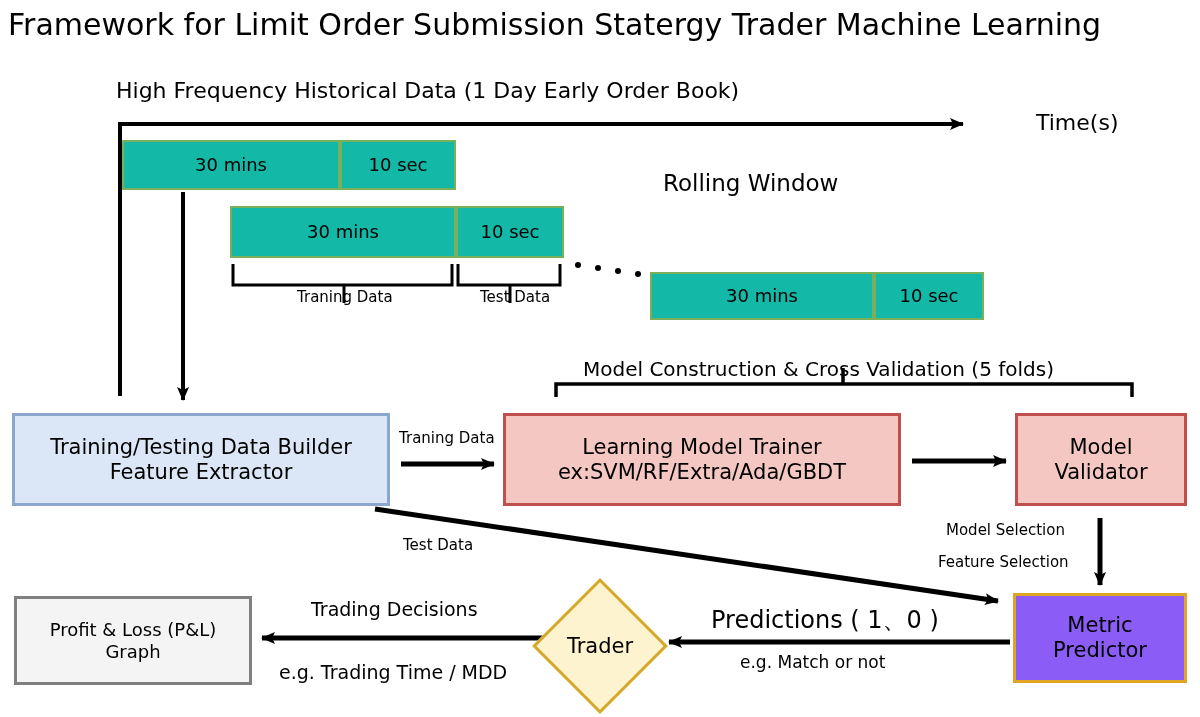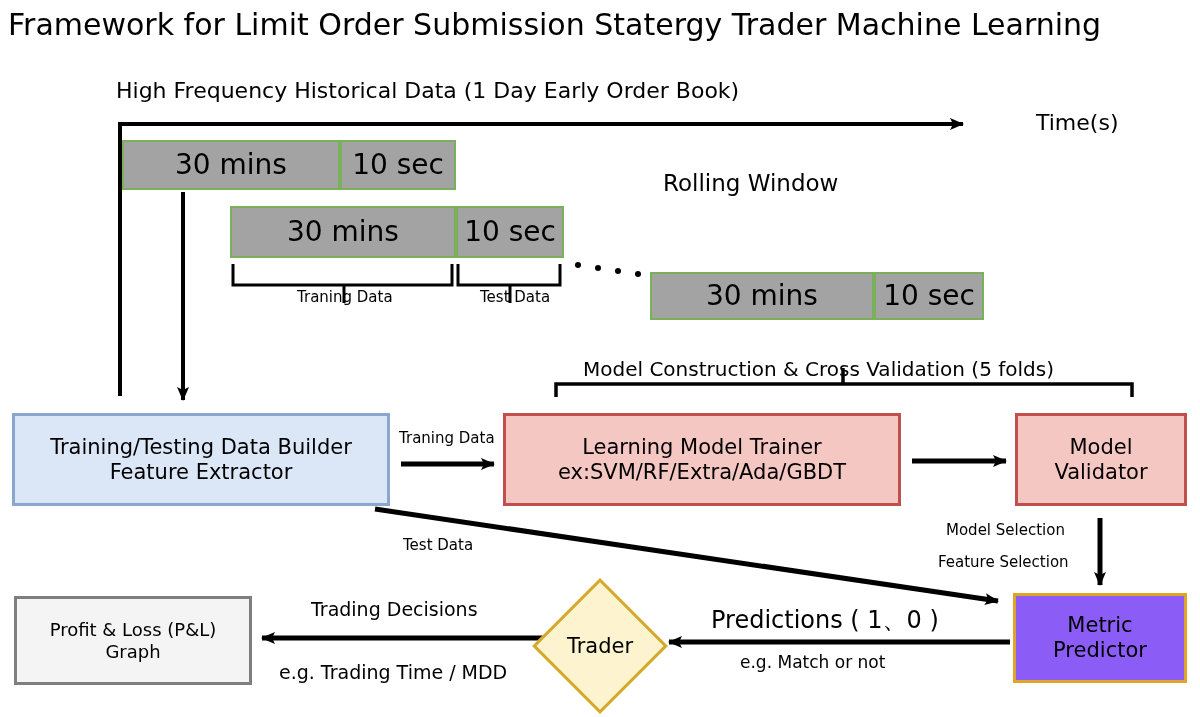--- a/index.html
+++ b/index.html
@@ -39,24 +39,24 @@
   
   .plain-label { white-space: nowrap; }
 
   #hf-label { left: 116px; top: 78px; font-size: 22px; }
   #time-label { left: 988px; top: 110px; font-size: 22px; margin-left: 48px; }
   #rolling-label { left: 663px; top: 170px; font-size: 23px; }
   #mc-label { left: 583px; top: 357px; font-size: 20px; }
 
   
   .green-box {
-    background: #a3a3a3;
+    background: #14b8a6;
     border: 2px solid #7bb05a;
     box-sizing: border-box;
-    font-size: 28px;
+    font-size: 18px;
     color: #000;
   }
 
   
   .proc-box {
     box-sizing: border-box;
     border-width: 2px;
     border-style: solid;
   }
   #box-builder {

